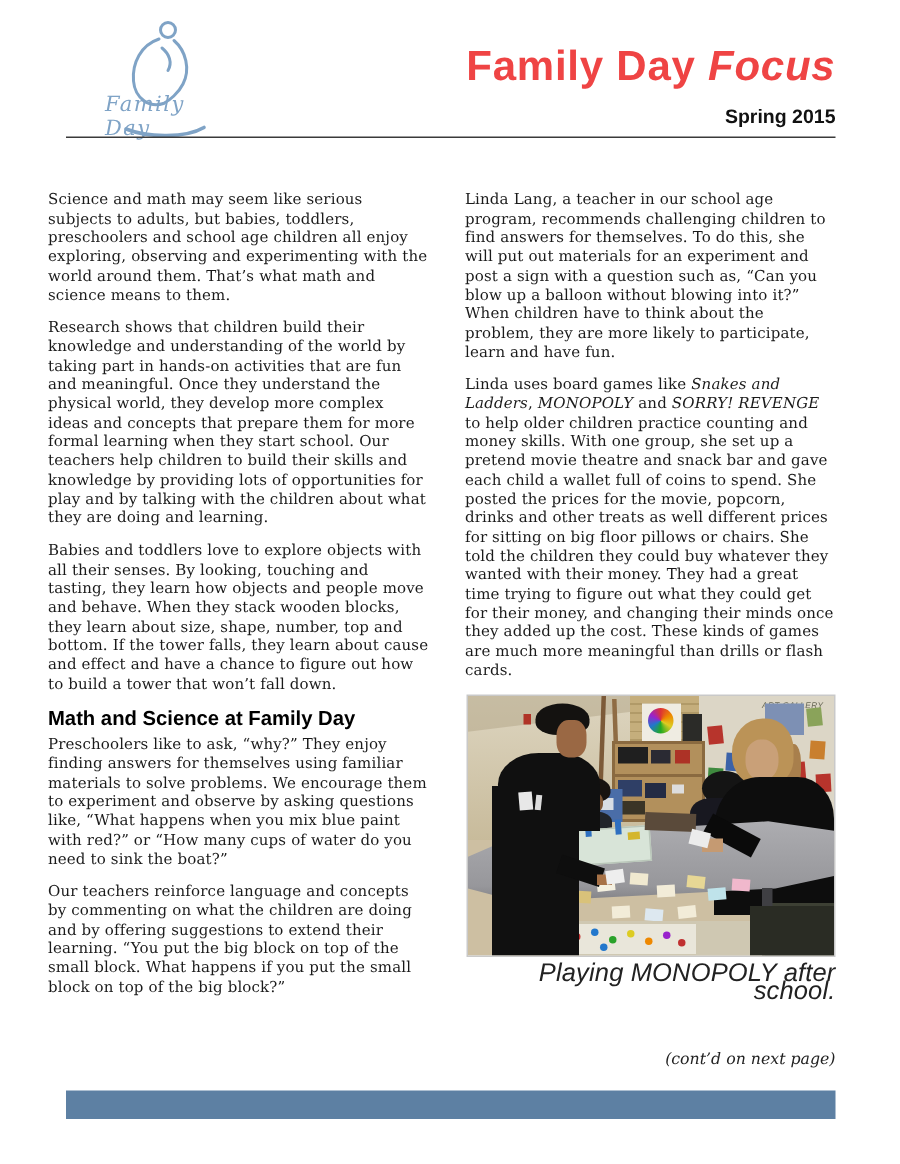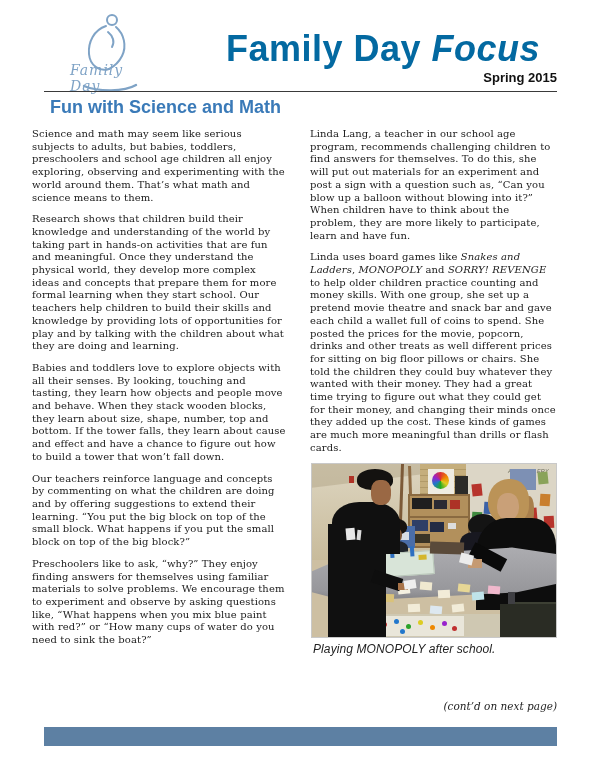--- a/index.html
+++ b/index.html
@@ -2,22 +2,22 @@
 <html><head>
 <meta charset="utf-8">
 <style>
   html,body{margin:0;padding:0;background:#fff;}
   .page{position:relative;width:600px;height:776px;background:#ffffff;overflow:hidden;
         font-family:"DejaVu Serif",serif;color:#1a1a1a;}
   .abs{position:absolute;}
 
   
   .logo-wrap{left:64px;top:12px;width:90px;height:82px;}
-  .masthead{right:60px;top:28px;text-align:right;font-family:"Liberation Sans",sans-serif;
-            font-weight:bold;font-size:36px;color:#0369a1;letter-spacing:.5px;}
+  .masthead{right:43px;top:28px;text-align:right;font-family:"Liberation Sans",sans-serif;
+            font-weight:bold;font-size:28px;color:#ef4444;letter-spacing:.5px;}
   .masthead .accent{font-style:italic;}
   .issue{right:43px;top:70px;text-align:right;font-family:"Liberation Sans",sans-serif;
          font-weight:bold;font-size:13px;color:#111;}
   .rule{left:44px;top:91px;width:513px;height:0;border-top:1.4px solid #3a3a3a;}
   .article-title{left:50px;top:97px;font-family:"Liberation Sans",sans-serif;font-weight:bold;
                  font-size:18px;color:#3a7ab8;}
 
   
   .col{top:128px;font-size:10px;line-height:12.7px;letter-spacing:.1px;text-align:left;}
   .col-left{left:32px;width:254px;}
@@ -25,21 +25,21 @@
   .col p{margin:0 0 9px 0;}
   .col h2{margin:5px 0 6px 0;font-family:"Liberation Sans",sans-serif;font-weight:bold;
           font-size:13.5px;color:#000;letter-spacing:0;}
   .it{font-style:italic;}
 
   
   .photo{position:relative;width:244px;height:173px;margin:7px 0 0 2px;background:#cdbfa2;
          overflow:hidden;outline:1px solid #c9c9c9;}
   .photo div{position:absolute;}
   .caption{margin:6px 0 0 3px;font-family:"Liberation Sans",sans-serif;font-style:italic;
-           font-size:12px;color:#222;}
+           font-size:17px;color:#222;text-align:right;}
   .contd{right:43px;top:700px;font-size:10.5px;font-style:italic;color:#222;}
 
   
   .footer-bar{left:44px;top:727px;width:513px;height:19px;background:#5d80a3;}
 
   
   .wall-left{left:0;top:0;width:118px;height:96px;background:linear-gradient(#ddd5c0,#c8bb9b);}
   .ceil-shadow{left:-12px;top:-10px;width:150px;height:26px;background:#b4a88a;opacity:.55;transform:rotate(-7deg);}
   .fire-alarm{left:37px;top:12px;width:5px;height:7px;background:#b03326;}
   .brick{left:108px;top:0;width:50px;height:84px;background:repeating-linear-gradient(#c5ae7c 0 5px,#b19a68 5px 6px);}
@@ -120,28 +120,28 @@
       <text x="12" y="66" font-family="DejaVu Serif, serif" font-style="italic" font-size="14" fill="#7fa3c6"></text>
     </svg>
     <div class="abs" style="left:6px;top:50px;font-family:'DejaVu Serif',serif;font-style:italic;font-size:14px;color:#7fa3c6;letter-spacing:1px;">Family Day</div>
   </div>
 
   <div class="abs masthead"><span>Family Day </span><span class="accent">Focus</span></div>
 
   <div class="abs issue">Spring 2015</div>
   <div class="abs rule"></div>
 
-  <div class="abs article-title">Fun with Science and Math</div>
 
   <div class="abs col col-left">
     <p>Science and math may seem like serious subjects to adults, but babies, toddlers, preschoolers and school age children all enjoy exploring, observing and experimenting with the world around them. That’s what math and science means to them.</p>
     <p>Research shows that children build their knowledge and understanding of the world by taking part in hands-on activities that are fun and meaningful. Once they understand the physical world, they develop more complex ideas and concepts that prepare them for more formal learning when they start school. Our teachers help children to build their skills and knowledge by providing lots of opportunities for play and by talking with the children about what they are doing and learning.</p>
     <p>Babies and toddlers love to explore objects with all their senses. By looking, touching and tasting, they learn how objects and people move and behave. When they stack wooden blocks, they learn about size, shape, number, top and bottom. If the tower falls, they learn about cause and effect and have a chance to figure out how to build a tower that won’t fall down.</p>
+    <h2>Math and Science at Family Day</h2>
+    <p>Preschoolers like to ask, “why?” They enjoy finding answers for themselves using familiar materials to solve problems. We encourage them to experiment and observe by asking questions like, “What happens when you mix blue paint with red?” or “How many cups of water do you need to sink the boat?”</p>
     <p>Our teachers reinforce language and concepts by commenting on what the children are doing and by offering suggestions to extend their learning. “You put the big block on top of the small block. What happens if you put the small block on top of the big block?”</p>
-    <p>Preschoolers like to ask, “why?” They enjoy finding answers for themselves using familiar materials to solve problems. We encourage them to experiment and observe by asking questions like, “What happens when you mix blue paint with red?” or “How many cups of water do you need to sink the boat?”</p>
   </div>
 
   <div class="abs col col-right">
     <p>Linda Lang, a teacher in our school age program, recommends challenging children to find answers for themselves. To do this, she will put out materials for an experiment and post a sign with a question such as, “Can you blow up a balloon without blowing into it?” When children have to think about the problem, they are more likely to participate, learn and have fun.</p>
     <p><span>Linda uses board games like </span><span class="it">Snakes and Ladders</span><span>, </span><span class="it">MONOPOLY</span><span> and </span><span class="it">SORRY! REVENGE</span><span> to help older children practice counting and money skills. With one group, she set up a pretend movie theatre and snack bar and gave each child a wallet full of coins to spend. She posted the prices for the movie, popcorn, drinks and other treats as well different prices for sitting on big floor pillows or chairs. She told the children they could buy whatever they wanted with their money. They had a great time trying to figure out what they could get for their money, and changing their minds once they added up the cost. These kinds of games are much more meaningful than drills or flash cards.</span></p>
 
     <div class="photo">
       <div class="wall-left"></div>
       <div class="ceil-shadow"></div>
       <div class="fire-alarm"></div>

